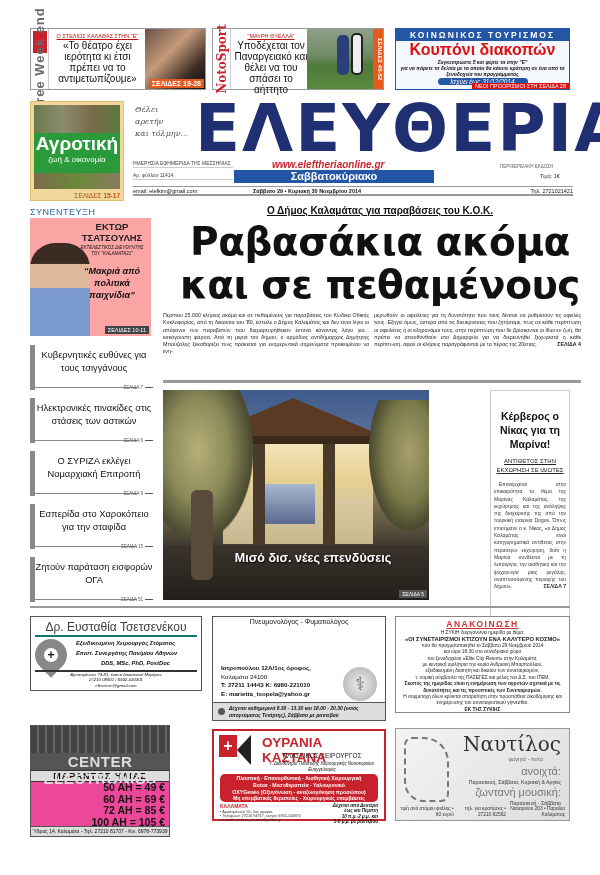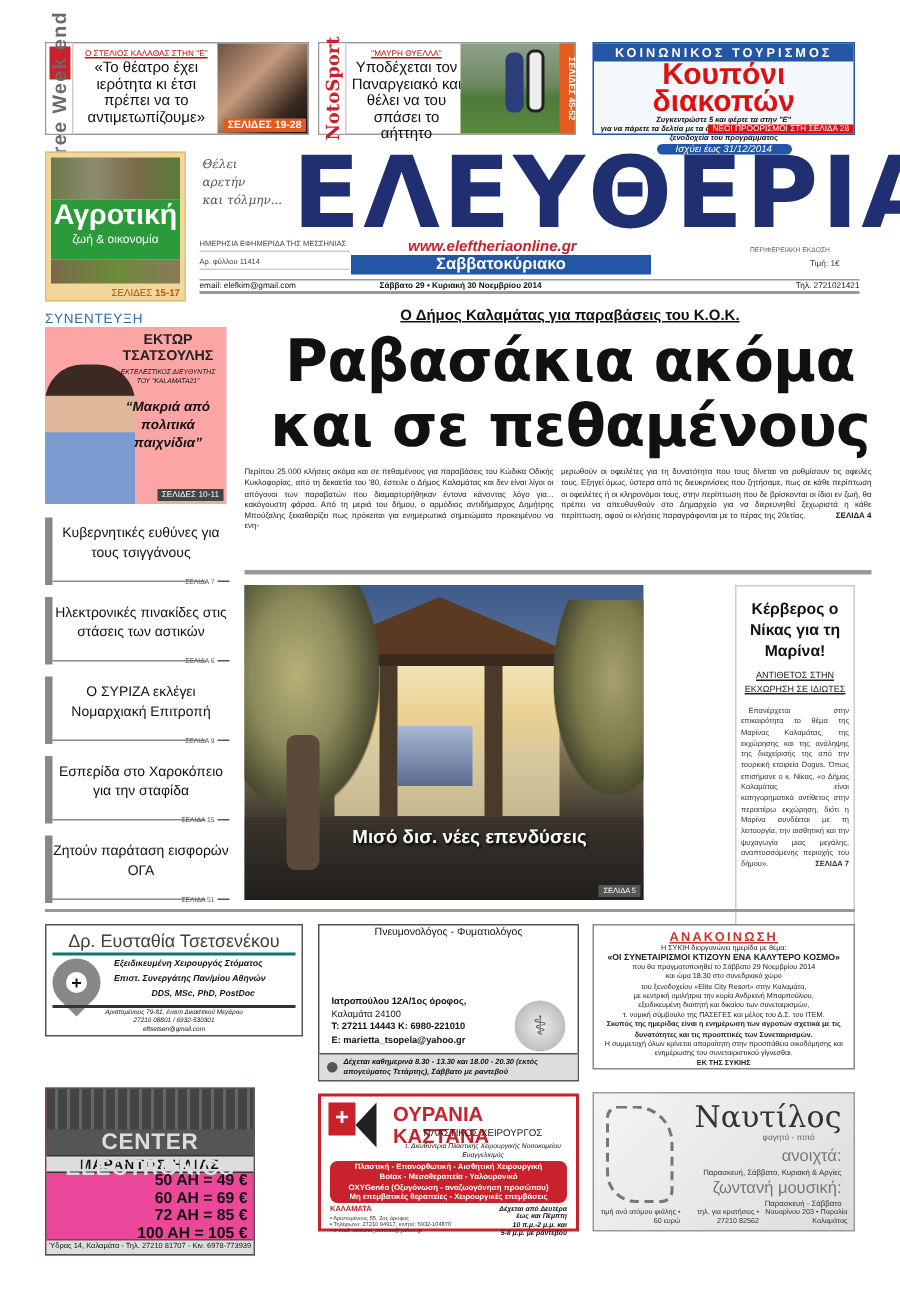--- a/index.html
+++ b/index.html
@@ -19,21 +19,21 @@
 .p1 .textcol{position:absolute;left:19px;top:0;width:95px}
 .p1 .photo{position:absolute;right:0;top:0;width:60px;height:60px;background:linear-gradient(135deg,#6a5246 0%,#c49a7a 40%,#3a2a22 75%,#111 100%)}
 .pg{position:absolute;right:1px;bottom:1px;background:#e55a1e;color:#fff;font-size:7px;font-weight:bold;padding:1px 3px}
 .p2 .textcol{position:absolute;left:19px;top:0;width:78px}
 .p2 .photo{position:absolute;right:0;top:0;width:76px;height:60px;background:linear-gradient(180deg,#8fa08a 0%,#6f8a62 45%,#4e7a3b 60%,#5a8a3e 100%)}
 .p2 .player{position:absolute;left:30px;top:6px;width:12px;height:40px;background:#2b3e7a;border-radius:5px}
 .p2 .player2{position:absolute;left:44px;top:4px;width:12px;height:42px;background:#eee;border-radius:5px;border:2px solid #222}
 .p2 .vpg{position:absolute;right:0;top:0;bottom:0;width:10px;background:#e55a1e;color:#fff;font-size:6px;writing-mode:vertical-rl;text-align:center;font-weight:bold}
 .p3{background:#f4f7fb;border:1px solid #2356a4}
 .p3 .bar{background:#2356a4;color:#fff;font-size:8.5px;font-weight:bold;letter-spacing:2px;text-align:center;height:12px;line-height:12px}
-.p3 .big{color:#d11;font-weight:bold;font-size:20px;text-align:center;line-height:18px}
+.p3 .big{color:#d11;font-weight:bold;font-size:16px;text-align:center;line-height:18px}
 .p3 .small{font-size:5px;text-align:center;font-style:italic;font-weight:bold;line-height:6px}
 .p3 .valid{margin:1px auto 0;background:#2356a4;color:#fff;font-size:6.5px;width:90px;text-align:center;border-radius:6px;font-style:italic}
 .p3 .more{position:absolute;right:0;bottom:0;background:#d11;color:#fff;font-size:5.5px;padding:0 3px}
 
 .agro{position:absolute;left:30px;top:101px;width:94px;height:100px;background:#f2d79a;border:1px solid #e0c070}
 .agro .img1{position:absolute;left:3px;top:3px;width:86px;height:28px;background:linear-gradient(90deg,#6b7a4a,#8c8c70,#7a6a4a,#5a7a3a)}
 .agro .green{position:absolute;left:3px;top:31px;width:86px;height:40px;background:#2a9a3a;color:#fff;text-align:center}
 .agro .green .t{font-size:19px;font-weight:bold;line-height:22px}
 .agro .green .s{font-size:8px;line-height:10px}
 .agro .img2{position:absolute;left:3px;top:71px;width:86px;height:16px;background:linear-gradient(90deg,#7a6a4a,#6b8a3a,#8a7a5a)}
@@ -79,21 +79,21 @@
 .interior{position:absolute;left:60px;top:54px;width:150px;height:100px;background:linear-gradient(180deg,#f2e4b8 0%,#e8d090 35%,#d8c8a0 60%,#c8b890 100%)}
 .col{position:absolute;top:54px;width:12px;height:100px;background:#4a3a2a}
 .sea{position:absolute;left:102px;top:94px;width:50px;height:40px;background:linear-gradient(180deg,#a8b8d0,#5a6a90)}
 .tree1{position:absolute;left:-20px;top:0;width:110px;height:150px;background:radial-gradient(ellipse at 50% 40%,#b8b078 0%,#8a8a5a 40%,#4a4a30 70%,transparent 72%)}
 .trunk{position:absolute;left:28px;top:100px;width:22px;height:90px;background:#5a4a3a;border-radius:6px}
 .tree2{position:absolute;right:-20px;top:10px;width:80px;height:130px;background:radial-gradient(ellipse at 50% 40%,#a8a070 0%,#7a7a4a 45%,#4a4a30 70%,transparent 72%)}
 .ground{position:absolute;left:0;bottom:0;width:100%;height:55px;background:linear-gradient(180deg,#3a342c,#221e1a)}
 .caption{position:absolute;left:50px;top:160px;width:200px;text-align:center;color:#fff;font-weight:bold;font-size:12.5px;line-height:16px;text-shadow:1px 1px 2px #000}
 .photopg{position:absolute;right:2px;bottom:2px;background:#555;color:#fff;font-size:5px;padding:1px 3px}
 
-.side{position:absolute;left:490px;top:390px;width:80px;height:238px;border:1px solid #ccc;padding:8px 3px}
+.side{position:absolute;left:490px;top:390px;width:80px;height:238px;border:1px solid #ccc;padding:18px 3px}
 .side .t{text-align:center;font-weight:bold;font-size:10.5px;line-height:14px}
 .side .sub{text-align:center;font-size:6px;text-decoration:underline;line-height:9px;margin-top:6px;color:#222}
 .side .bd{font-size:5px;line-height:7.3px;text-align:justify;margin-top:6px;color:#333;text-indent:5px}
 .side .bd b{float:right}
 
 .ad{position:absolute;border:1.5px solid #555;background:#fff}
 .ad1{left:30px;top:616px;width:172px;height:75px}
 .ad1 .nm{text-align:center;font-size:12px;color:#404040;border-bottom:2px solid #0f766e;margin:3px 4px 0;line-height:15px}
 .ad1 .logo2{position:absolute;left:4px;top:22px;width:32px;height:32px;background:#888;border-radius:50% 50% 50% 0;transform:rotate(-45deg)}
 .ad1 .cross{position:absolute;left:13px;top:31px;width:14px;height:14px;background:#fff;border-radius:50%;text-align:center;font-weight:bold;font-size:12px;line-height:14px;color:#111}

